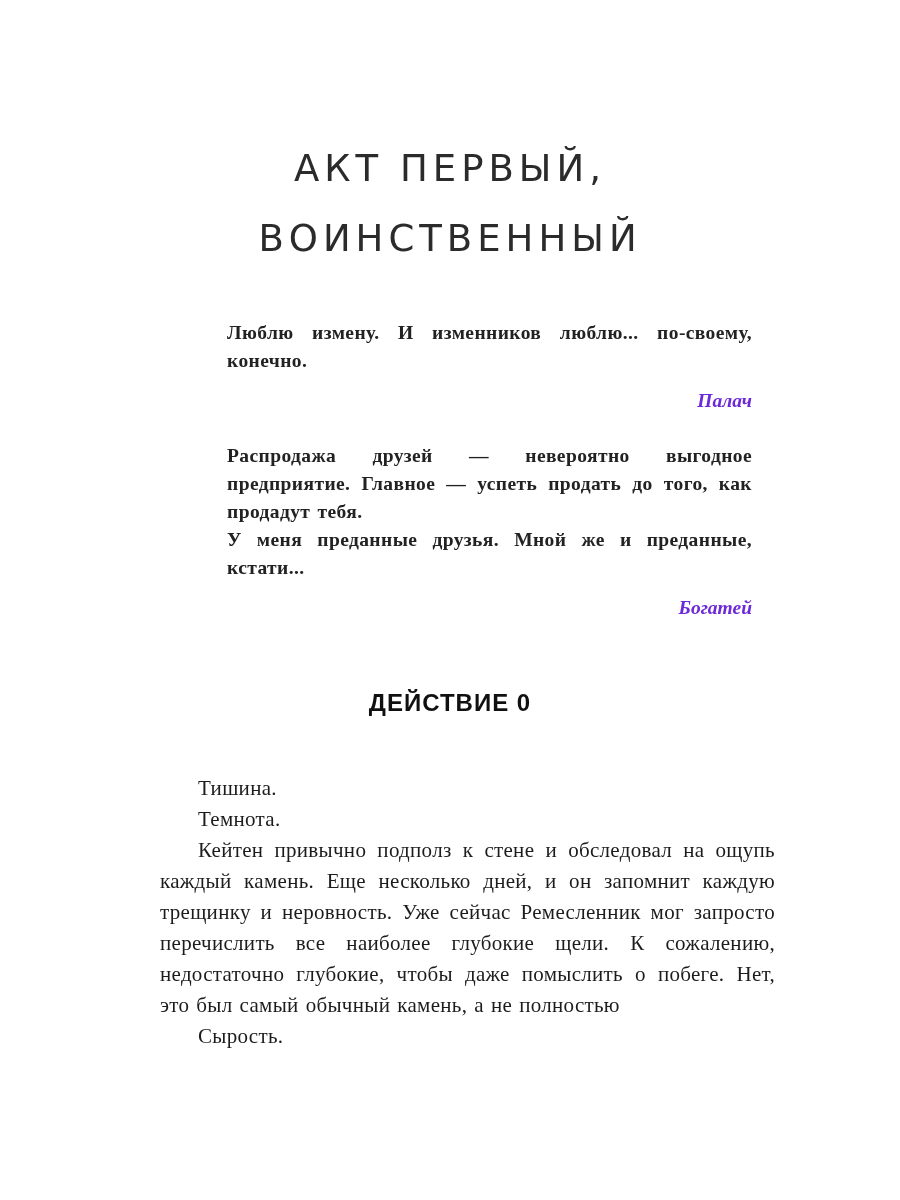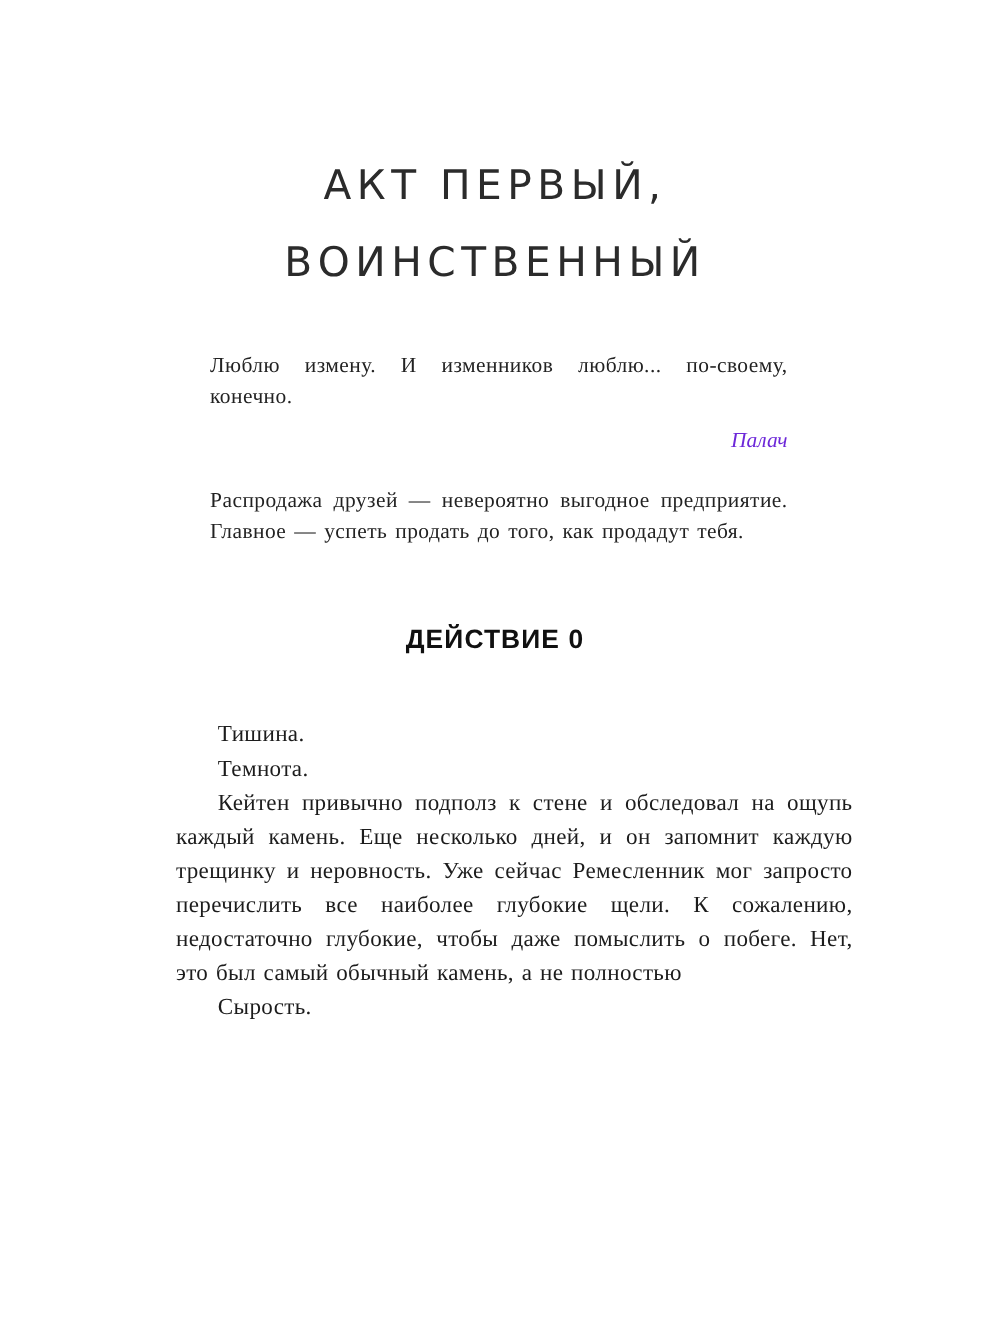--- a/index.html
+++ b/index.html
@@ -24,22 +24,23 @@
     font-weight: 500;
     font-size: 37px;
     letter-spacing: 5px;
     color: #2b2b2b;
     line-height: 1;
   }
   .act-title .line { display: block; }
   .act-title .line + .line { margin-top: 33px; text-align: center; }
 
   .epigraphs {
-    margin: 62px 0 0 66px;
+    margin: 62px 0 0 102px;
     width: 525px;
+    font-weight: bold;
   }
   .epigraph-text {
     font-size: 19.5px;
     line-height: 28px;
     text-align: justify;
     letter-spacing: 0.4px;
     word-spacing: 2px;
     color: #222222;
   }
   .epigraph-author {
@@ -90,20 +91,24 @@
 
     <div class="epigraph">
       <p class="epigraph-text">Люблю измену. И изменников люблю... по-своему, конечно.</p>
       <p class="epigraph-author">Палач</p>
     </div>
 
     <div class="epigraph">
       <p class="epigraph-text">Распродажа друзей — невероятно выгодное предприятие. Главное — успеть продать до того, как продадут тебя.</p>
     </div>
 
+    <div class="epigraph">
+      <p class="epigraph-text">У меня преданные друзья. Мной же и преданные, кстати...</p>
+      <p class="epigraph-author">Богатей</p>
+    </div>
 
   </section>
 
   <h2 class="section-heading">ДЕЙСТВИЕ 0</h2>
 
   <div class="body-text">
     <p>Тишина.</p>
     <p>Темнота.</p>
     <p>Кейтен привычно подполз к стене и обследовал на ощупь каждый камень. Еще несколько дней, и он запомнит каждую трещинку и неровность. Уже сейчас Ремесленник мог запросто перечислить все наиболее глубокие щели. К сожалению, недостаточно глубокие, чтобы даже помыслить о побеге. Нет, это был самый обычный камень, а не полностью</p>
     <p>Сырость.</p>

